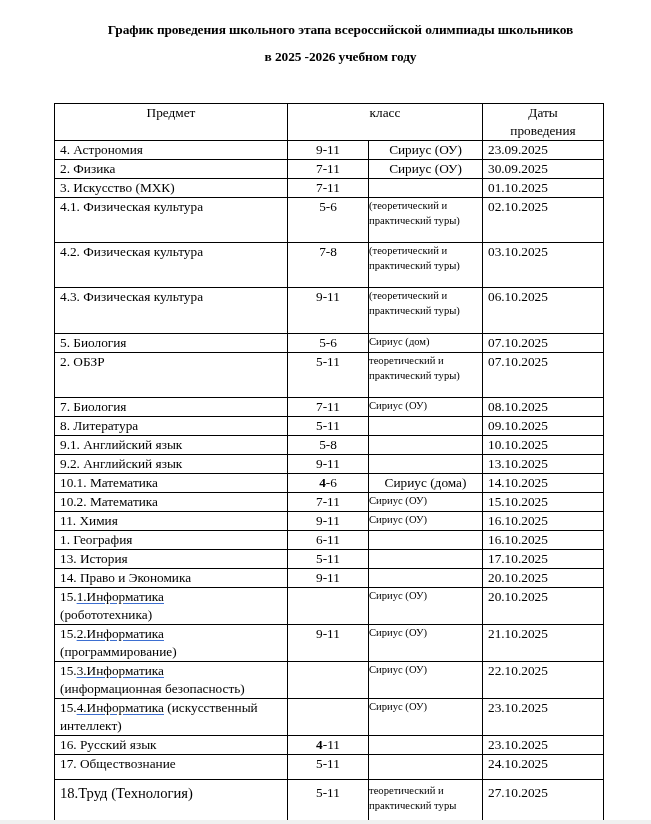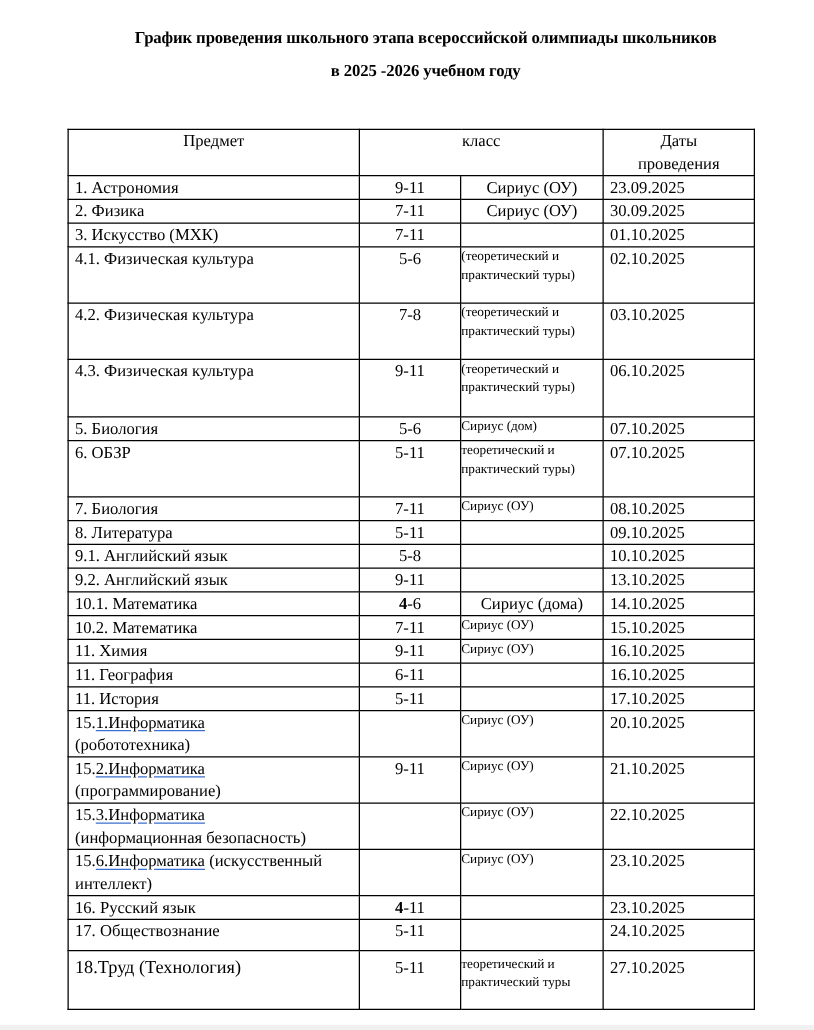--- a/index.html
+++ b/index.html
@@ -48,21 +48,21 @@
       <tr style="height:36px">
     <th>Предмет</th>
     <th colspan="2">класс</th>
     <th>
       <div>Даты</div>
       <div>проведения</div>
     </th>
   </tr>
 
   <tr style="height:19px">
-    <td>1. Астрономия</td>
+    <td>4. Астрономия</td>
     <td class="c">9-11</td>
     <td class="c">Сириус (ОУ)</td>
     <td>23.09.2025</td>
   </tr>
   <tr style="height:18px">
     <td>2. Физика</td>
     <td class="c">7-11</td>
     <td class="c">Сириус (ОУ)</td>
     <td>30.09.2025</td>
   </tr>
@@ -90,21 +90,21 @@
     <td class="small">(теоретический и практический туры)</td>
     <td>06.10.2025</td>
   </tr>
   <tr style="height:18px">
     <td>5. Биология</td>
     <td class="c">5-6</td>
     <td class="small">Сириус (дом)</td>
     <td>07.10.2025</td>
   </tr>
   <tr style="height:45px">
-    <td>6. ОБЗР</td>
+    <td>2. ОБЗР</td>
     <td class="c">5-11</td>
     <td class="small">теоретический и практический туры)</td>
     <td>07.10.2025</td>
   </tr>
   <tr style="height:19px">
     <td>7. Биология</td>
     <td class="c">7-11</td>
     <td class="small">Сириус (ОУ)</td>
     <td>08.10.2025</td>
   </tr>
@@ -138,30 +138,36 @@
     <td class="small">Сириус (ОУ)</td>
     <td>15.10.2025</td>
   </tr>
   <tr style="height:18px">
     <td>11. Химия</td>
     <td class="c">9-11</td>
     <td class="small">Сириус (ОУ)</td>
     <td>16.10.2025</td>
   </tr>
   <tr style="height:18px">
-    <td>11. География</td>
+    <td>1. География</td>
     <td class="c">6-11</td>
     <td class="c"></td>
     <td>16.10.2025</td>
   </tr>
   <tr style="height:19px">
-    <td>11. История</td>
+    <td>13. История</td>
     <td class="c">5-11</td>
     <td class="c"></td>
     <td>17.10.2025</td>
+  </tr>
+  <tr style="height:18px">
+    <td>14. Право и Экономика</td>
+    <td class="c">9-11</td>
+    <td class="c"></td>
+    <td>20.10.2025</td>
   </tr>
 
   <tr style="height:36px">
     <td class="wrap"><span>15.</span><span class="link">1.Информатика</span><br><span>(робототехника)</span></td>
     <td class="c"></td>
     <td class="small">Сириус (ОУ)</td>
     <td>20.10.2025</td>
   </tr>
   <tr style="height:36px">
     <td class="wrap"><span>15.</span><span class="link">2.Информатика</span><br><span>(программирование)</span></td>
@@ -169,21 +175,21 @@
     <td class="small">Сириус (ОУ)</td>
     <td>21.10.2025</td>
   </tr>
   <tr style="height:36px">
     <td class="wrap"><span>15.</span><span class="link">3.Информатика</span><br><span>(информационная безопасность)</span></td>
     <td class="c"></td>
     <td class="small">Сириус (ОУ)</td>
     <td>22.10.2025</td>
   </tr>
   <tr style="height:37px">
-    <td class="wrap"><span>15.</span><span class="link">6.Информатика</span><span> (искусственный интеллект)</span></td>
+    <td class="wrap"><span>15.</span><span class="link">4.Информатика</span><span> (искусственный интеллект)</span></td>
     <td class="c"></td>
     <td class="small">Сириус (ОУ)</td>
     <td>23.10.2025</td>
   </tr>
 
   <tr style="height:18px">
     <td>16. Русский язык</td>
     <td class="c"><span class="bold-digit">4</span><span>-11</span></td>
     <td class="c"></td>
     <td>23.10.2025</td>

